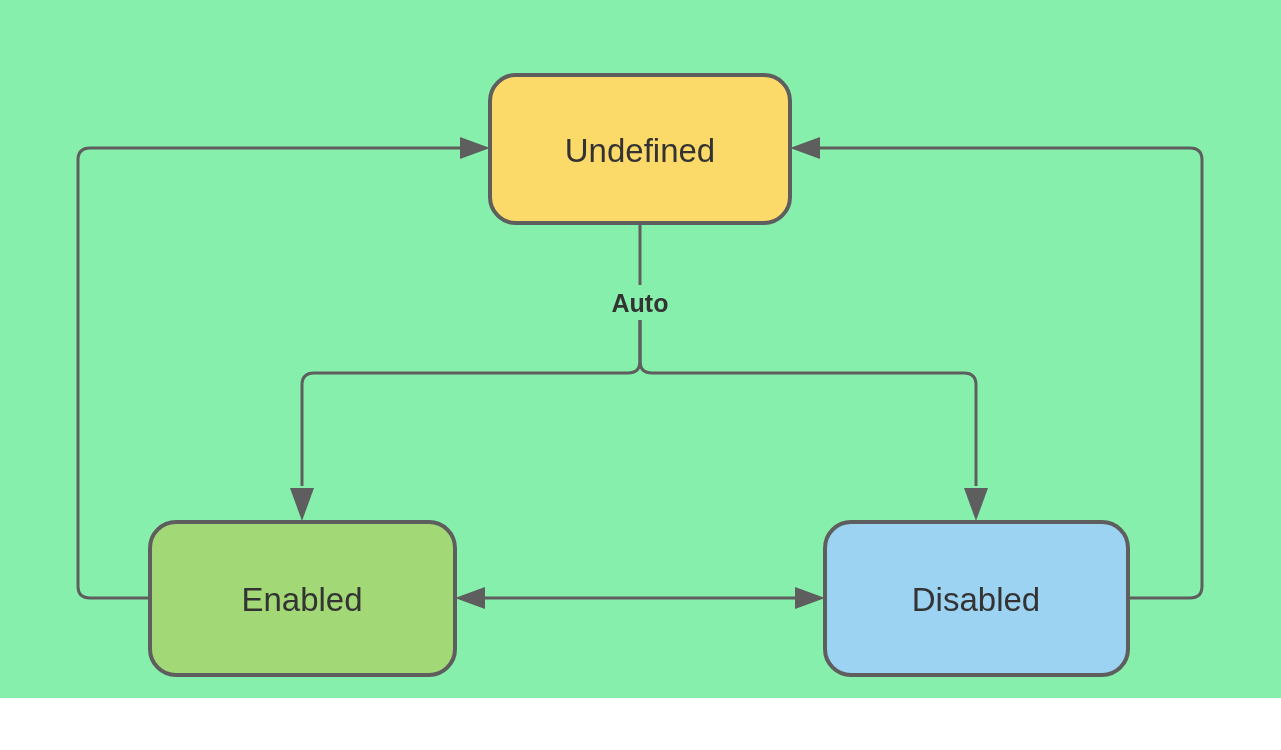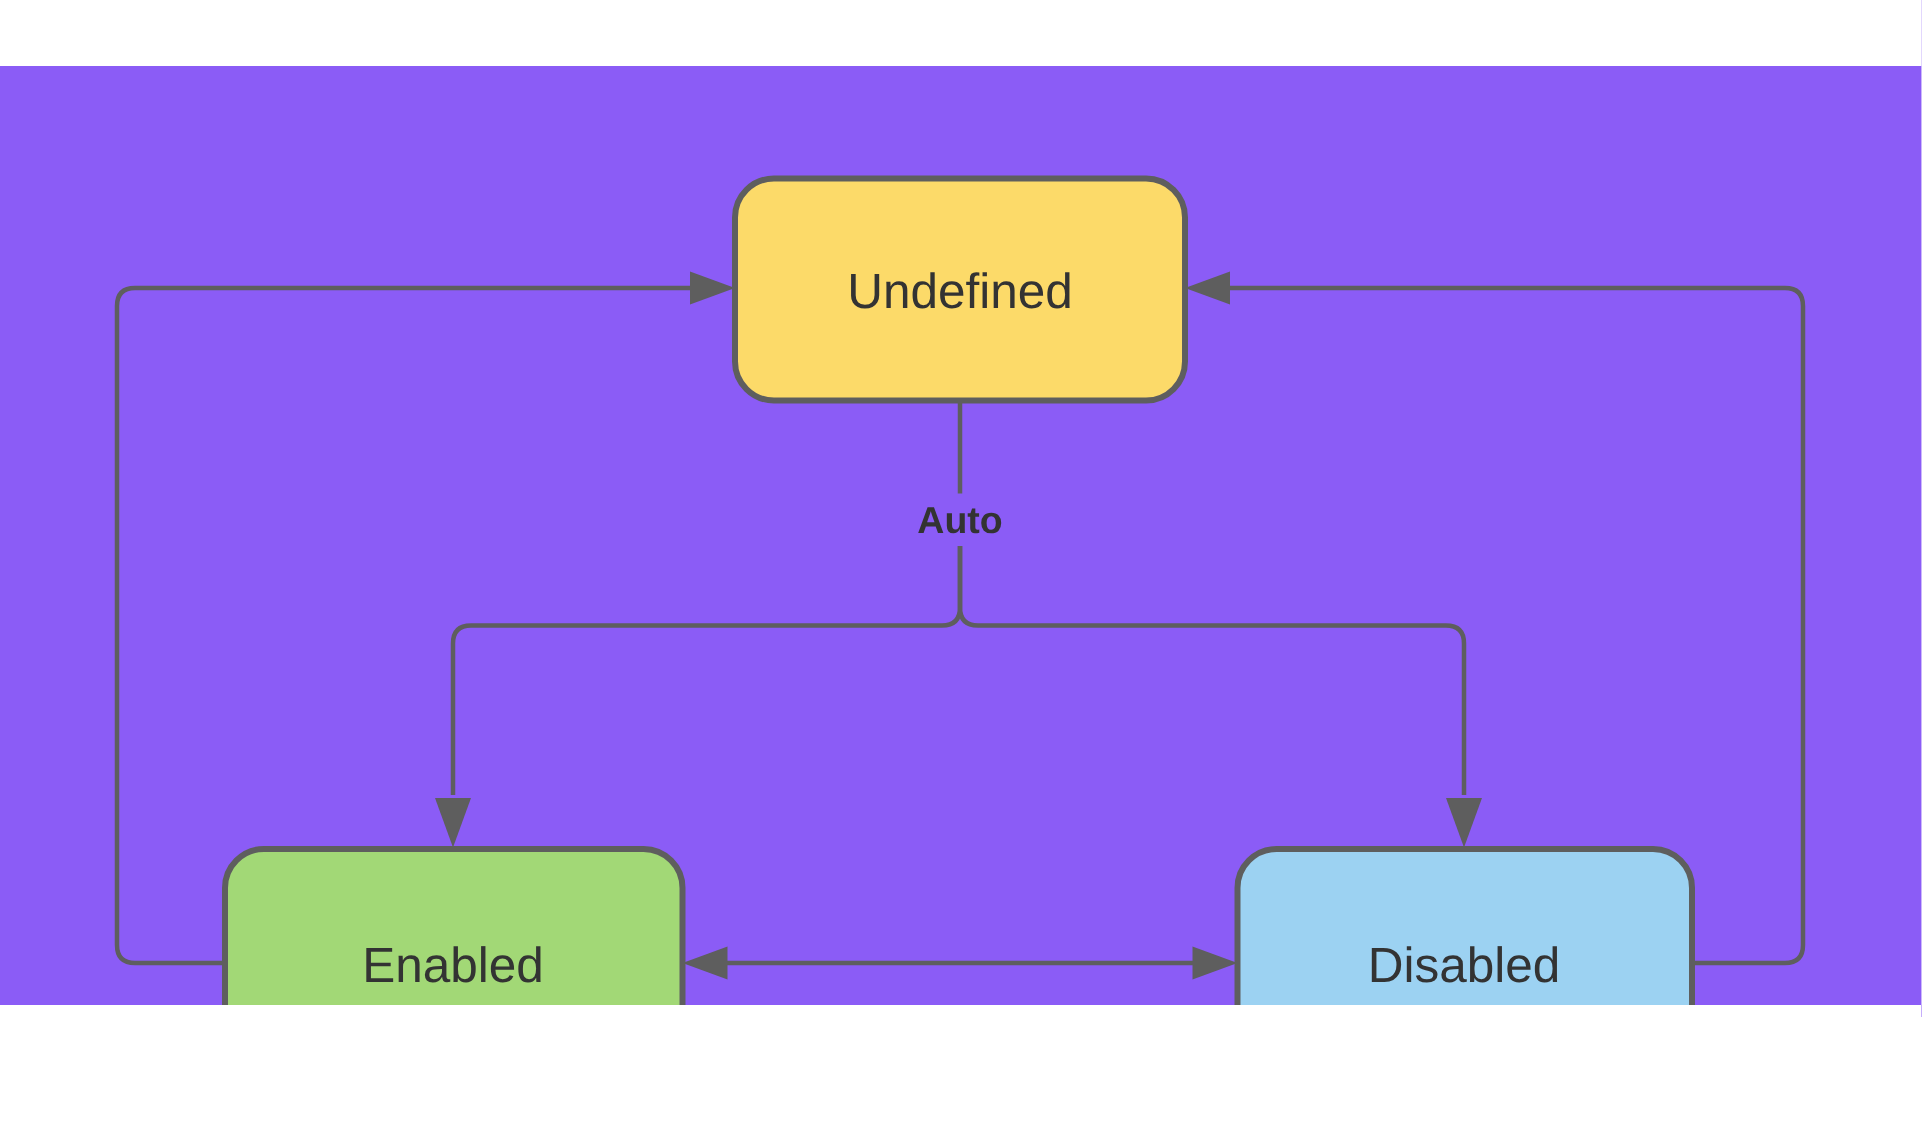--- a/index.html
+++ b/index.html
@@ -4,24 +4,23 @@
 <style>
   html, body {
     margin: 0;
     padding: 0;
     background: #ffffff;
     font-family: "Liberation Sans", sans-serif;
   }
   .canvas {
     position: relative;
     width: 1281px;
-    height: 626px;
-    background: #8b5cf6;
+    height: 698px;
+    background: #86efac;
     overflow: hidden;
-    margin-top: 44px;
   }
   svg { display: block; }
   .node-rect {
     stroke-width: 4px;
   }
   .edge {
     fill: none;
     stroke-width: 3px;
     stroke-linejoin: round;
   }

